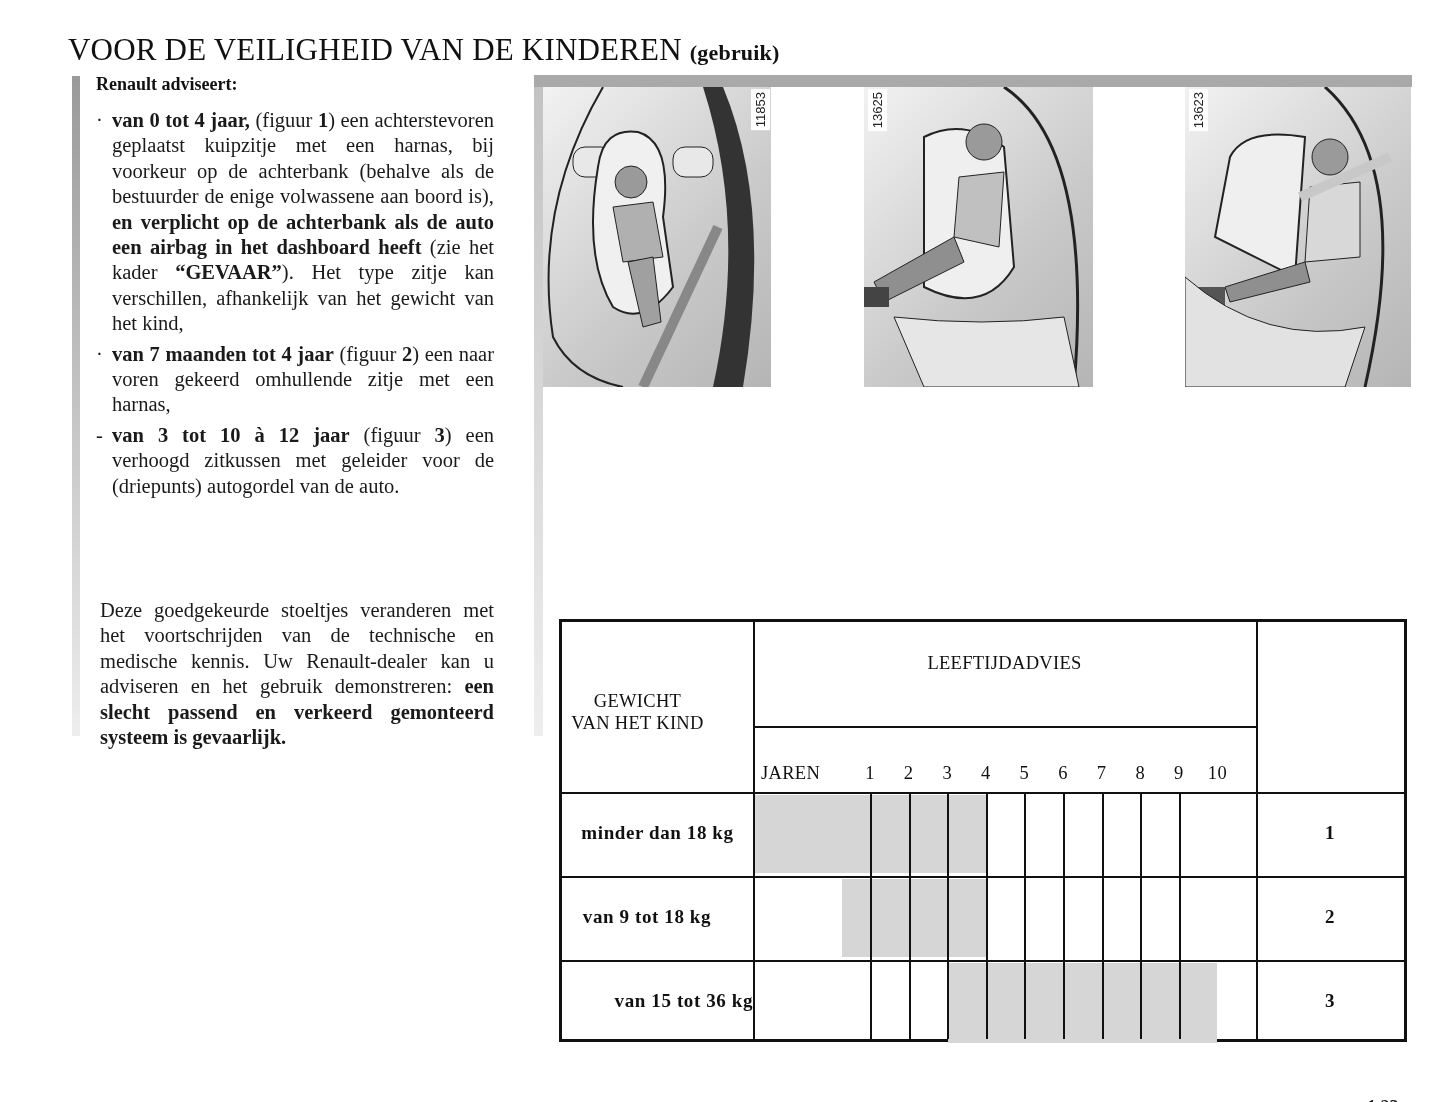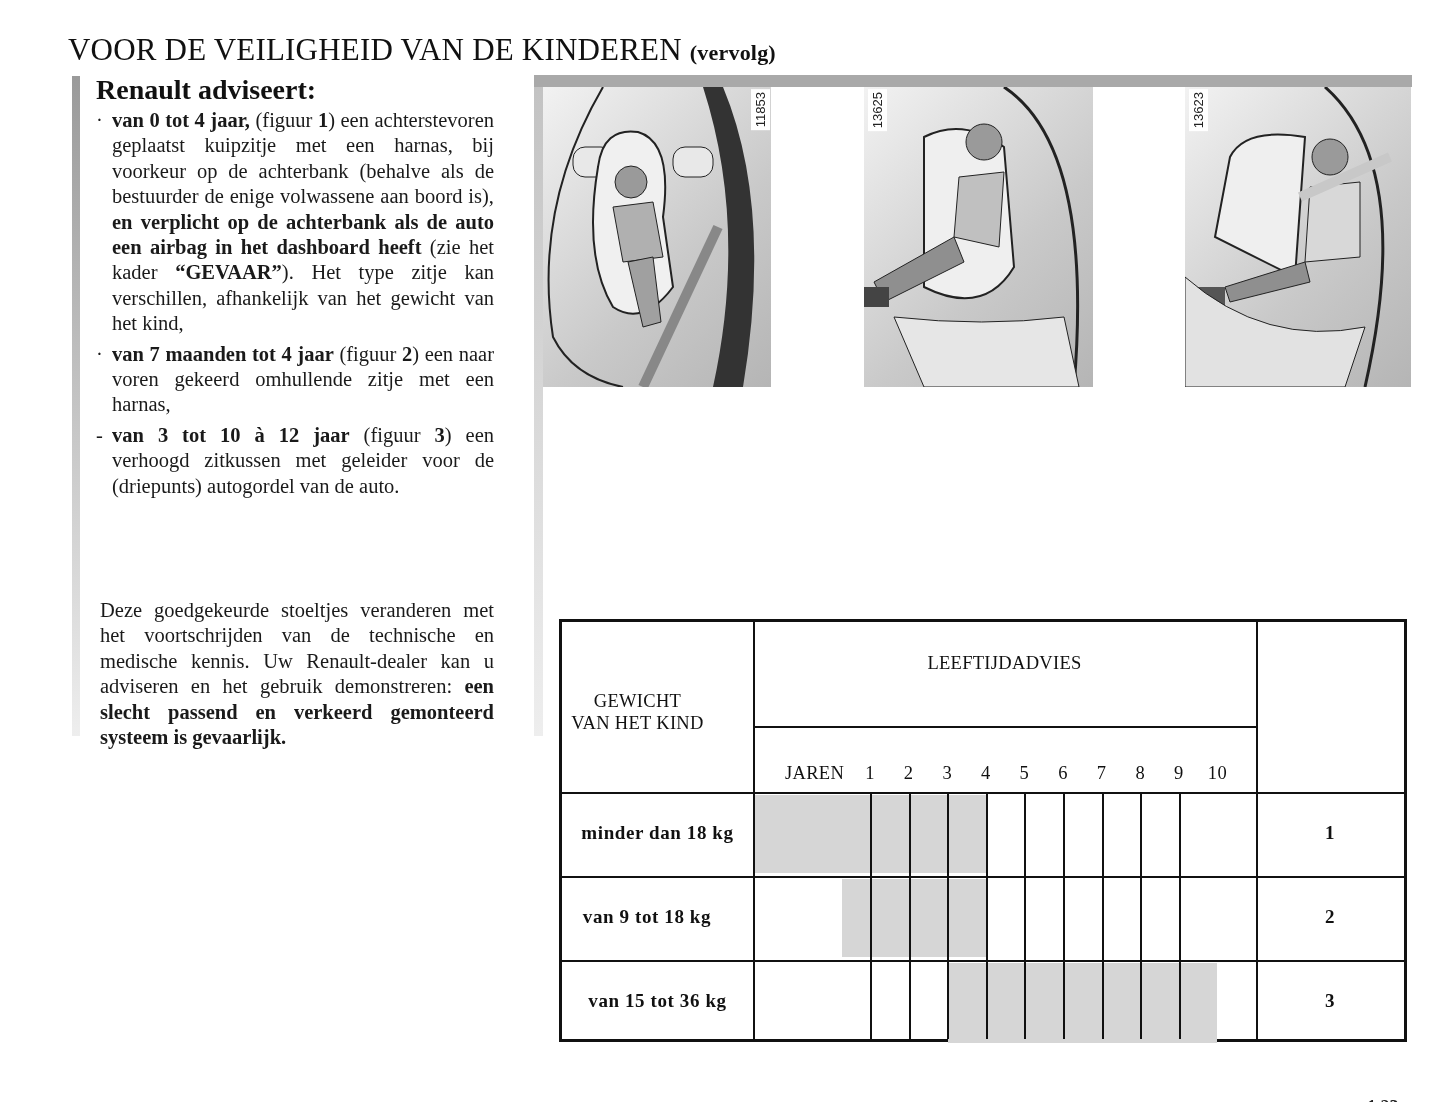--- a/index.html
+++ b/index.html
@@ -8,21 +8,21 @@
 
   .page-title { position: absolute; left: 68px; top: 32px; font-family: "Liberation Serif", serif; font-size: 31px; letter-spacing: 0.2px; color: #111; white-space: nowrap; }
   .page-title .sub { font-size: 22px; font-weight: bold; }
 
   .left-bar { position: absolute; left: 72px; top: 76px; width: 8px; height: 660px;
     background: linear-gradient(to bottom, #9a9a9a 0%, #bcbcbc 40%, #dcdcdc 80%, #eeeeee 100%); }
   .mid-bar { position: absolute; left: 534px; top: 78px; width: 9px; height: 658px;
     background: linear-gradient(to bottom, #c2c2c2 0%, #d8d8d8 50%, #eeeeee 100%); }
 
   .col { position: absolute; left: 96px; width: 398px; font-family: "Liberation Serif", serif; }
-  .advice-heading { position: absolute; left: 96px; top: 74px; font-family: "Liberation Serif", serif; font-weight: bold; font-size: 28px; color: #111; }
+  .advice-heading { position: absolute; left: 96px; top: 74px; font-family: "Liberation Serif", serif; font-weight: bold; font-size: 18px; color: #111; }
 
   .bullets { top: 108px; font-size: 20.5px; line-height: 25.4px; text-align: justify; }
   .bullet { position: relative; padding-left: 16px; margin-bottom: 5px; }
   .bullet .dot { position: absolute; left: 0; top: 0; }
   .bullet b { font-weight: bold; }
 
   .footer-text { top: 598px; left: 100px; width: 394px; font-size: 20.5px; line-height: 25.4px; text-align: justify; }
   .footer-text b { font-weight: bold; }
 
   
@@ -42,21 +42,21 @@
   .hdr { font-size: 18.5px; line-height: 22px; letter-spacing: 0.3px; }
   .cell-text { font-size: 19px; font-weight: bold; letter-spacing: 0.6px; }
   .shade { position: absolute; background: #d6d6d6; }
   .page-num { position: absolute; left: 1367px; top: 1097px; font-family: "Liberation Serif", serif; font-weight: bold; font-size: 18px; color: #222; }
 </style>
 </head>
 <body>
 
 <div class="page-title">
   <span>VOOR DE VEILIGHEID VAN DE KINDEREN</span>
-  <span class="sub">(vervolg)</span>
+  <span class="sub">(gebruik)</span>
 </div>
 
 <div class="left-bar"></div>
 <div class="mid-bar"></div>
 
 <div class="advice-heading">Renault adviseert:</div>
 
 <div class="col bullets">
   <div class="bullet">
     <span class="dot">·</span>
@@ -121,21 +121,21 @@
 </div>
 
 <div class="table" id="age-table">
   <div class="t-text hdr" id="hdr-weight" style="left: 0px; width: 151px; top: 68px;">
     <div>GEWICHT</div>
     <div>VAN HET KIND</div>
   </div>
   <div class="t-text hdr" id="hdr-age" style="left: 191px; width: 503px; top: 30px;">
     <div>LEEFTIJDADVIES</div>
   </div>
-  <div class="t-text hdr" id="years-label" style="left: 199px; top: 140px; text-align: left; margin-left: 24px;">JAREN</div>
+  <div class="t-text hdr" id="years-label" style="left: 199px; top: 140px; text-align: left;">JAREN</div>
 <div class="shade" style="left: 192px; top: 173px; width: 231.8px; height: 78px; background: rgb(214, 214, 214);"></div>
     <div class="shade" style="left: 279.75px; top: 257px; width: 144.05px; height: 78px; background: rgb(214, 214, 214);"></div>
     <div class="shade" style="left: 386.2px; top: 341px; width: 269.2px; height: 80px; background: rgb(214, 214, 214);"></div>
     <div class="t-line" style="left: 191px; top: 0px; width: 2px; height: 417px;"></div>
     <div class="t-line" style="left: 694px; top: 0px; width: 2px; height: 417px;"></div>
     <div class="t-line" style="left: 191px; top: 104px; width: 503px; height: 2px;"></div>
     <div class="t-line" style="left: 0px; top: 170px; width: 842px; height: 2px;"></div>
     <div class="t-line" style="left: 0px; top: 254px; width: 842px; height: 2px;"></div>
     <div class="t-line" style="left: 0px; top: 338px; width: 842px; height: 2px;"></div>
     <div class="t-line" style="left: 308px; top: 170px; width: 2px; height: 247px;"></div>
@@ -155,17 +155,17 @@
     <div class="t-text hdr" style="left: 442.4px; width: 40px; top: 140px;">5</div>
     <div class="t-text hdr" style="left: 481px; width: 40px; top: 140px;">6</div>
     <div class="t-text hdr" style="left: 519.6px; width: 40px; top: 140px;">7</div>
     <div class="t-text hdr" style="left: 558.2px; width: 40px; top: 140px;">8</div>
     <div class="t-text hdr" style="left: 596.8px; width: 40px; top: 140px;">9</div>
     <div class="t-text hdr" style="left: 635.4px; width: 40px; top: 140px;">10</div>
     <div class="t-text cell-text" style="left: 0px; width: 191px; top: 200px;">minder dan 18 kg</div>
     <div class="t-text cell-text" style="left: 694px; width: 148px; top: 200px;">1</div>
     <div class="t-text cell-text" style="left: 0px; width: 170px; top: 284px;">van 9 tot 18 kg</div>
     <div class="t-text cell-text" style="left: 694px; width: 148px; top: 284px;">2</div>
-    <div class="t-text cell-text" style="left: 0px; width: 191px; top: 368px;">van 15 tot 36 kg</div>
+    <div class="t-text cell-text" style="left: 0px; width: 191px; top: 368px; text-align: right;">van 15 tot 36 kg</div>
     <div class="t-text cell-text" style="left: 694px; width: 148px; top: 368px;">3</div>
   </div>
 
 <div class="page-num">1.23</div>
 
 </body></html>

